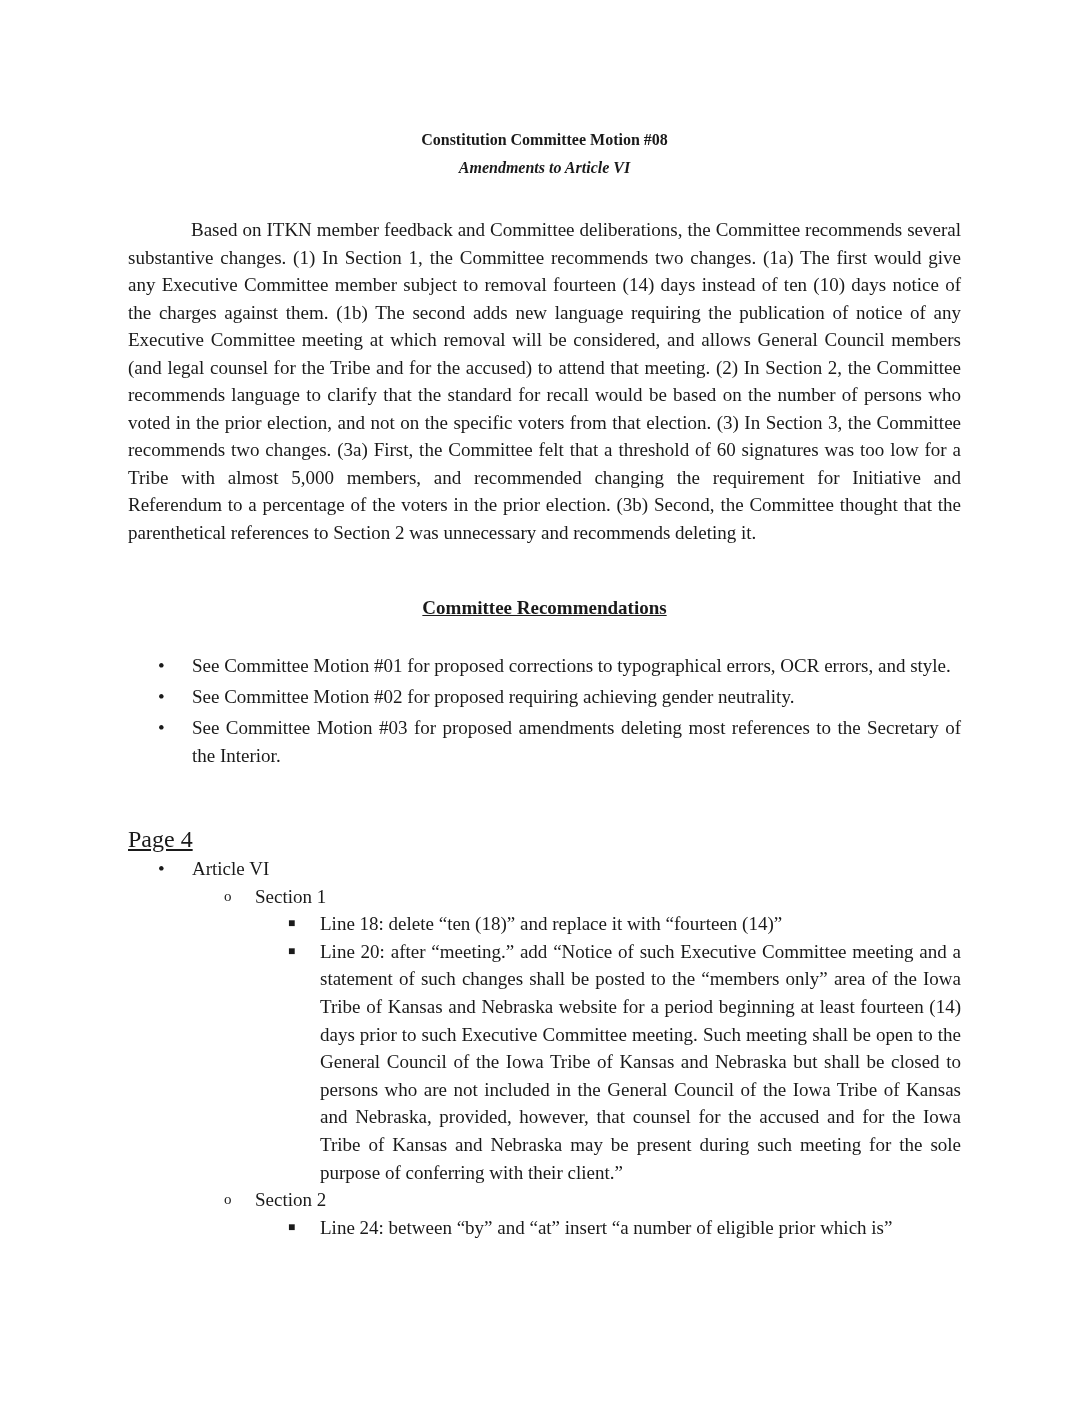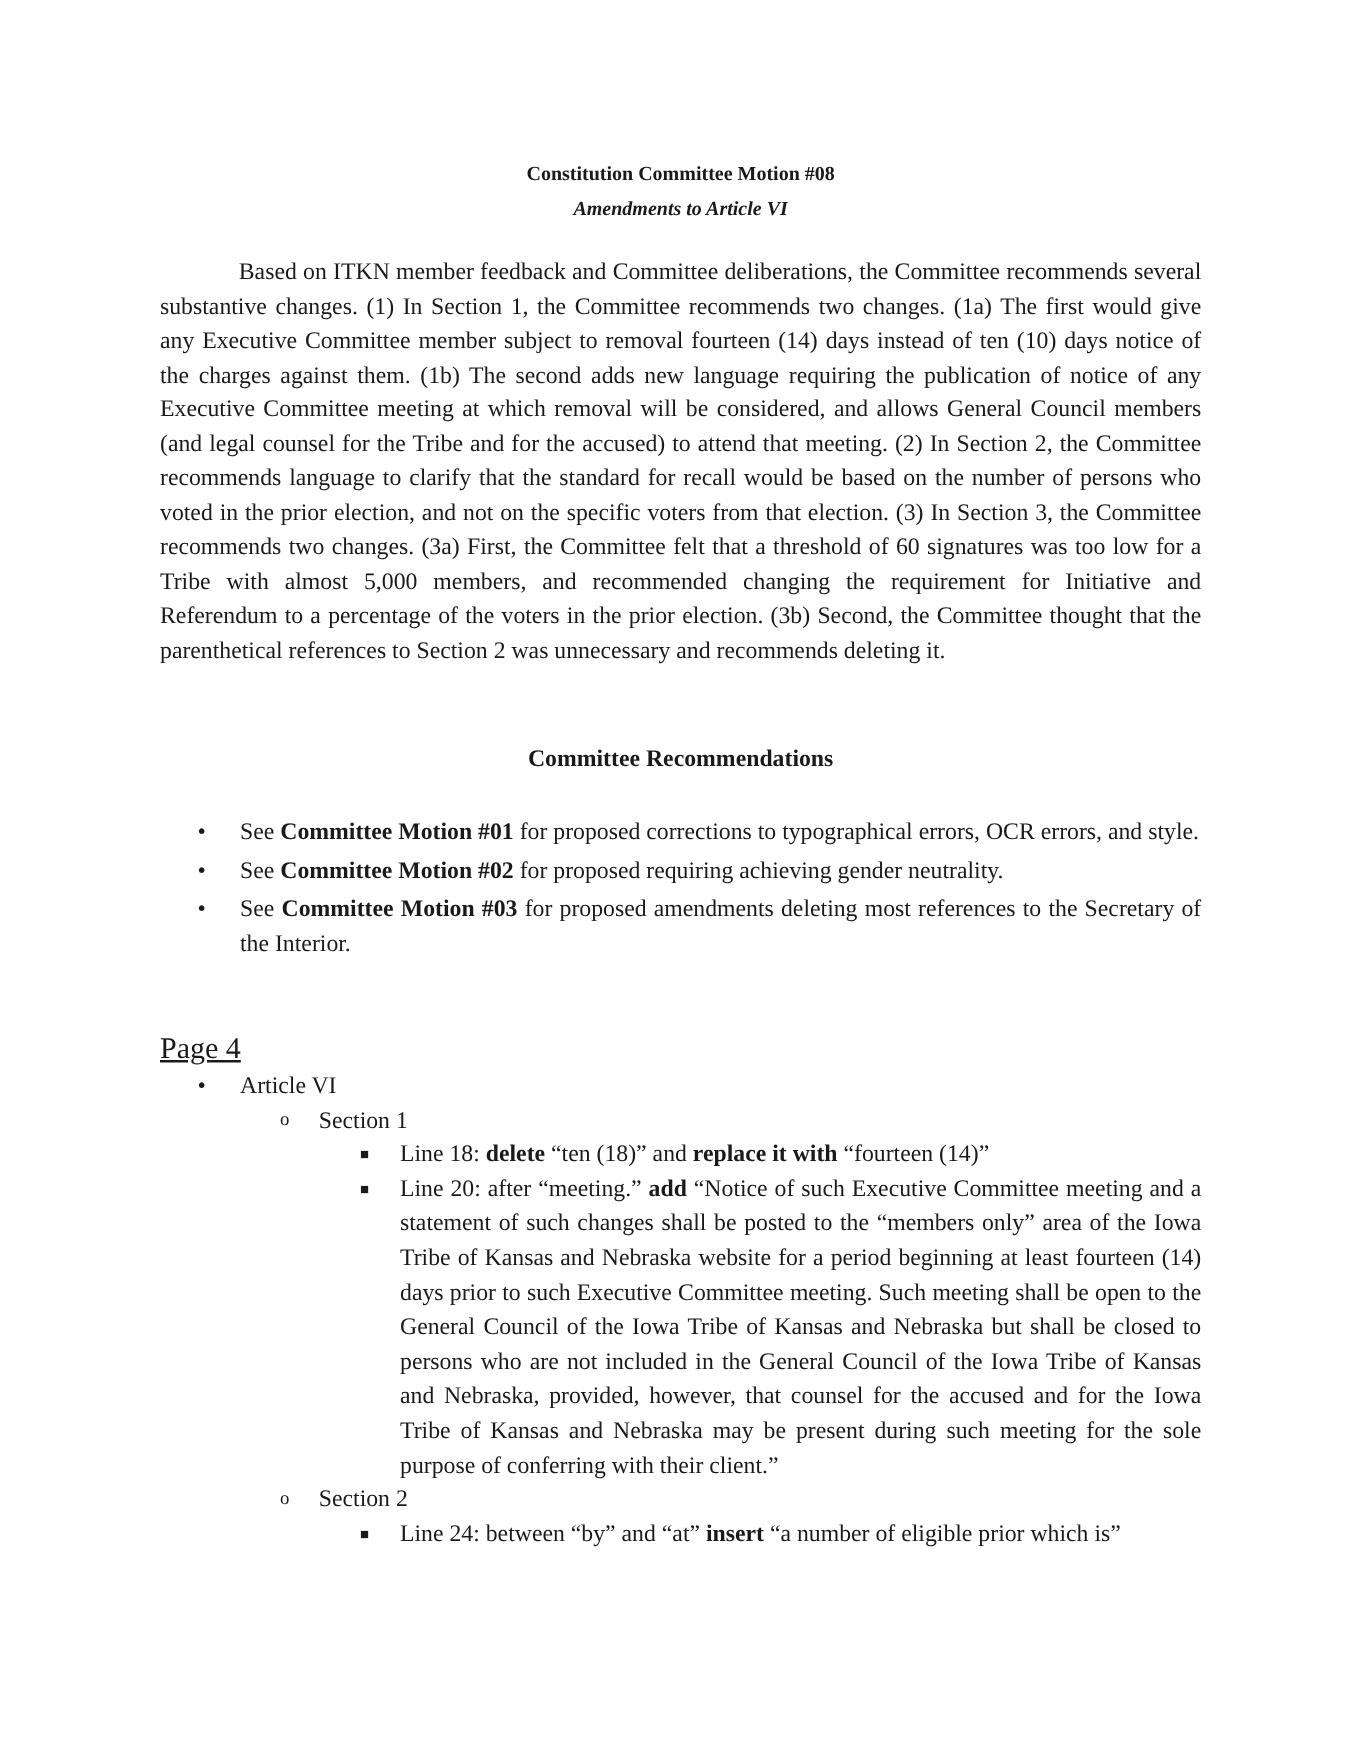--- a/index.html
+++ b/index.html
@@ -3,30 +3,30 @@
 <meta charset="utf-8">
 <style>
   html, body { margin: 0; padding: 0; background: #ffffff; }
   body { width: 1088px; height: 1408px; position: relative; overflow: hidden;
          font-family: "Liberation Serif", "DejaVu Serif", serif; color: #1a1a1a; }
   .page { position: absolute; left: 128px; top: 0; width: 833px; }
   .title { position: absolute; left: 0; width: 833px; text-align: center; font-weight: bold;
            font-size: 16px; line-height: 28px; }
   .t1 { top: 126px; }
   .t2 { top: 154px; font-style: italic; }
-  .para { position: absolute; left: 0; top: 204px; width: 833px; font-size: 19px;
+  .para { position: absolute; left: 0; top: 216px; width: 833px; font-size: 19px;
           line-height: 27.5px; text-align: justify; text-indent: 63px; margin: 0; }
   .rec-heading { position: absolute; left: 0; top: 594px; width: 833px; text-align: center;
                  font-weight: bold; font-size: 19px; line-height: 28px; }
-  .rec-heading span { }
+  .rec-heading span { text-decoration: underline; }
   ul.recs { position: absolute; left: 0; top: 652px; width: 833px; margin: 0; padding: 0;
             list-style: none; font-size: 19px; line-height: 28px; }
   ul.recs li { position: relative; padding-left: 64px; text-align: justify; margin-bottom: 3px; }
   .bullet { position: absolute; left: 30px; top: 0; }
-  b { font-weight: bold; }
+  b { font-weight: normal; }
   .page-label { position: absolute; left: 0; top: 825px; font-size: 24px; line-height: 28px;
                 text-decoration: underline; }
   .outline { position: absolute; left: 0; top: 855px; width: 833px; font-size: 19px; line-height: 27.6px; }
   .lvl { position: relative; }
   .lvl1 { padding-left: 64px; }
   .lvl2 { padding-left: 127px; }
   .lvl3 { padding-left: 192px; text-align: justify; }
   .m1 { position: absolute; left: 30px; top: 0; }
   .m2 { position: absolute; left: 96px; top: 0; font-size: 15px; }
   .m3 { position: absolute; left: 160px; top: 0; font-size: 12px; }

